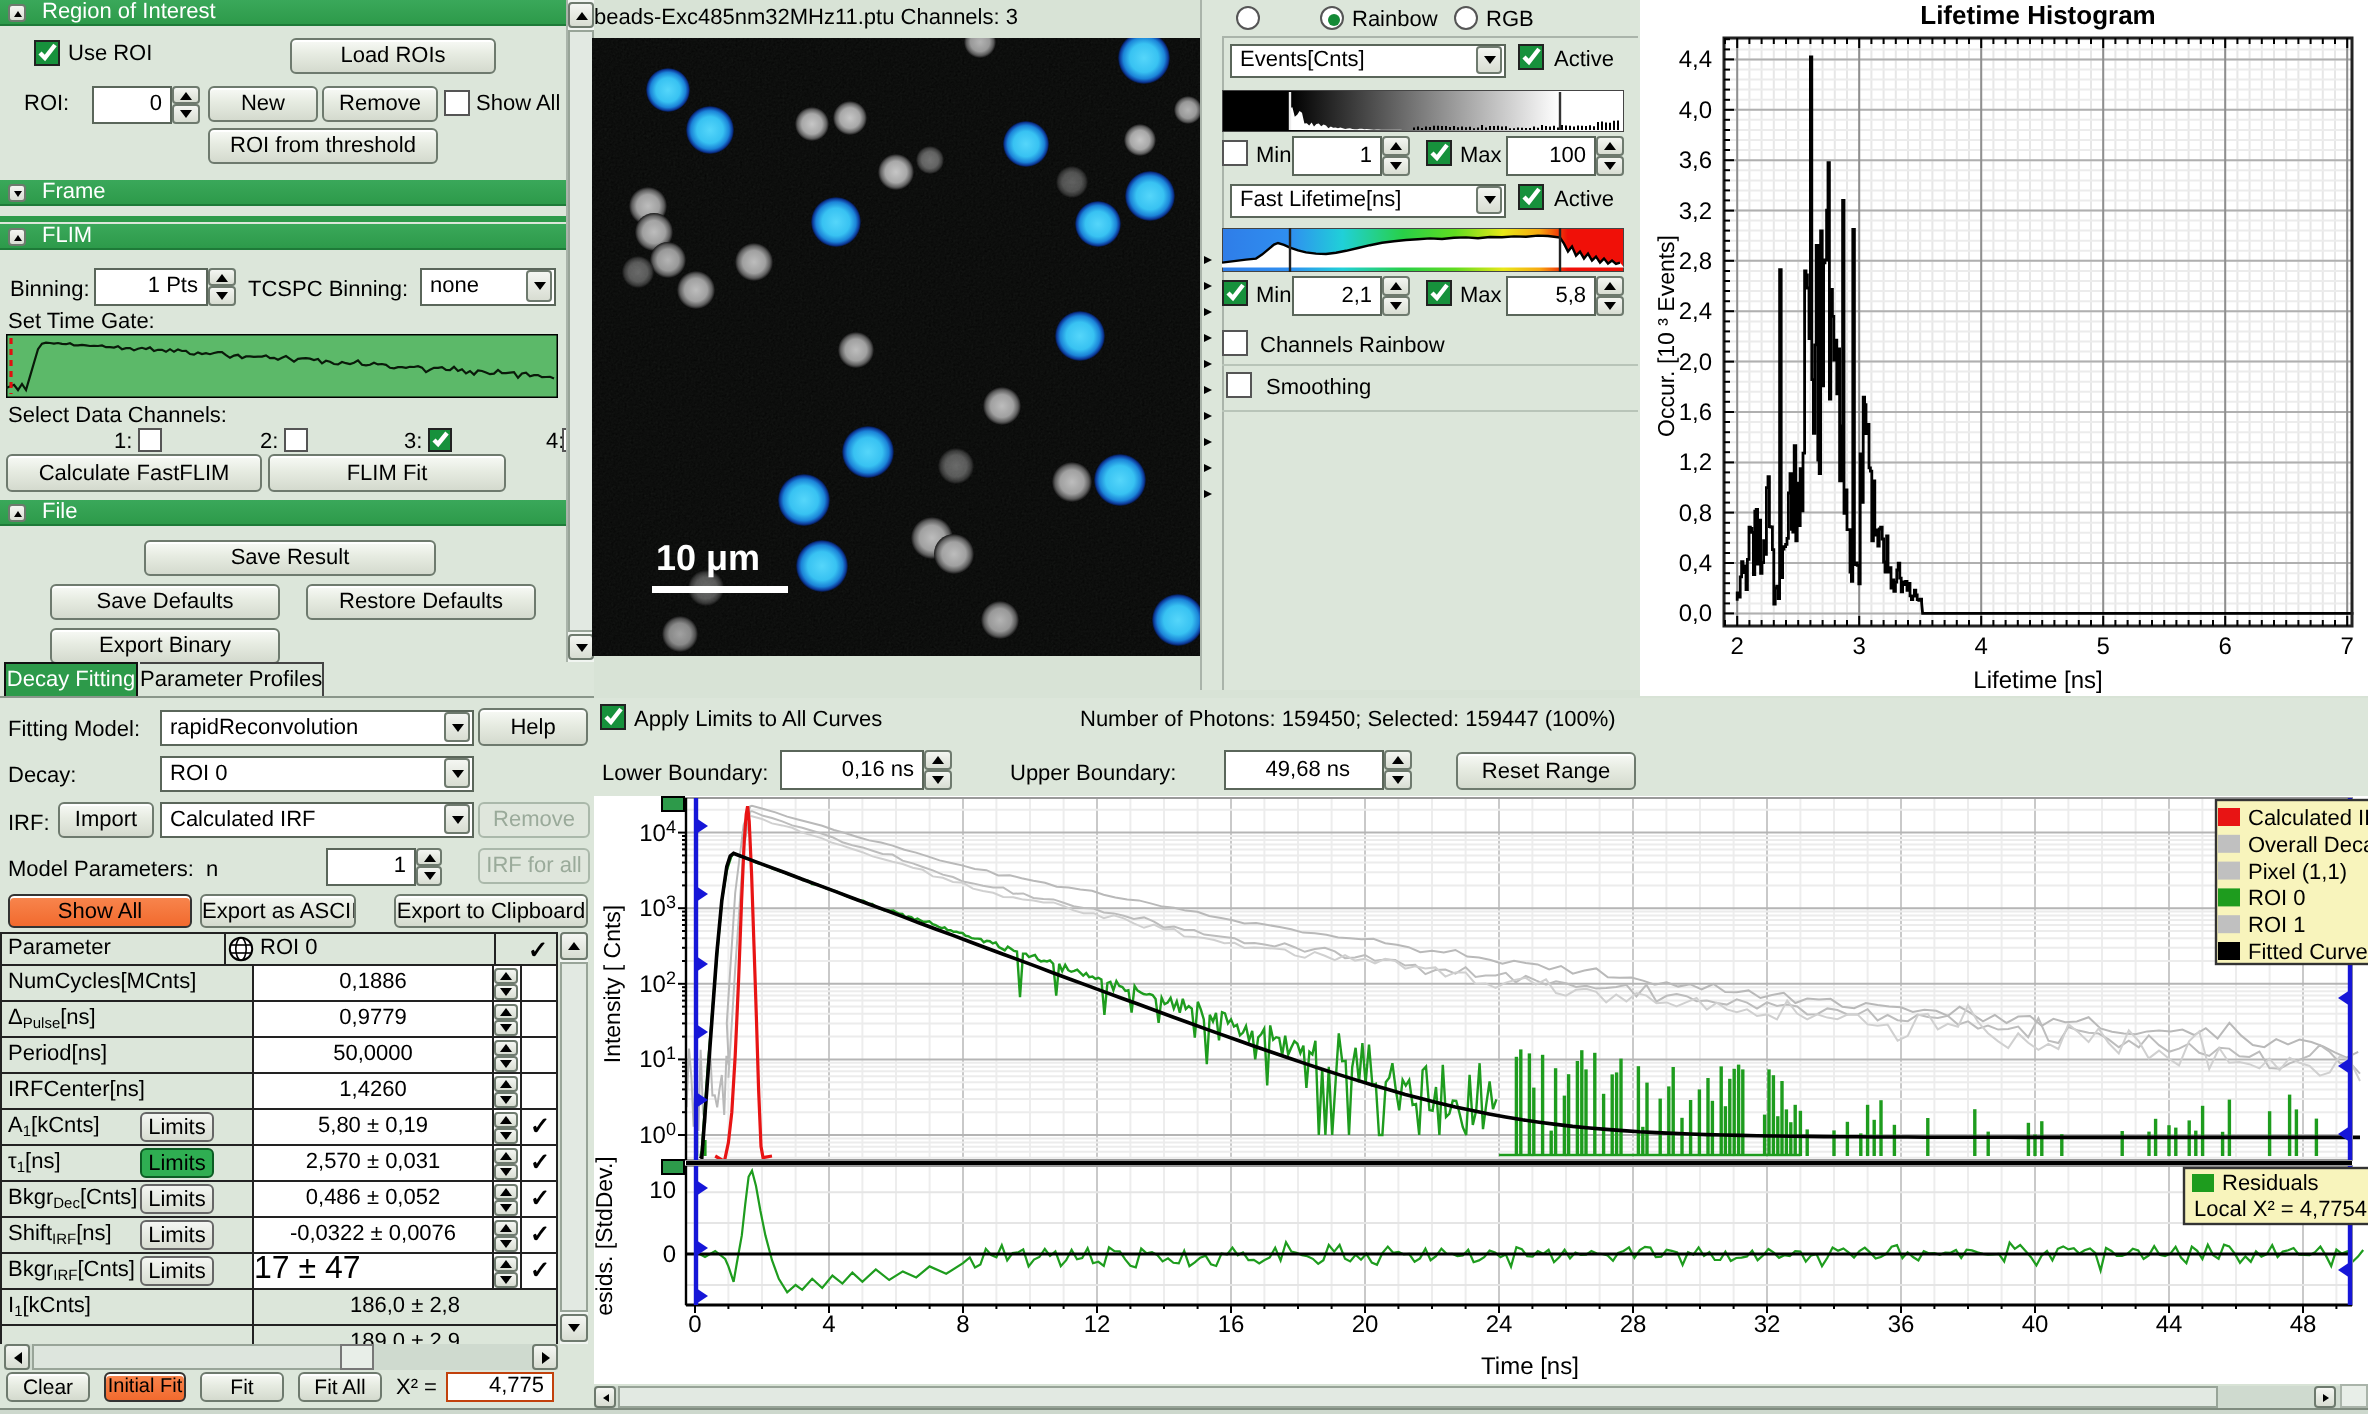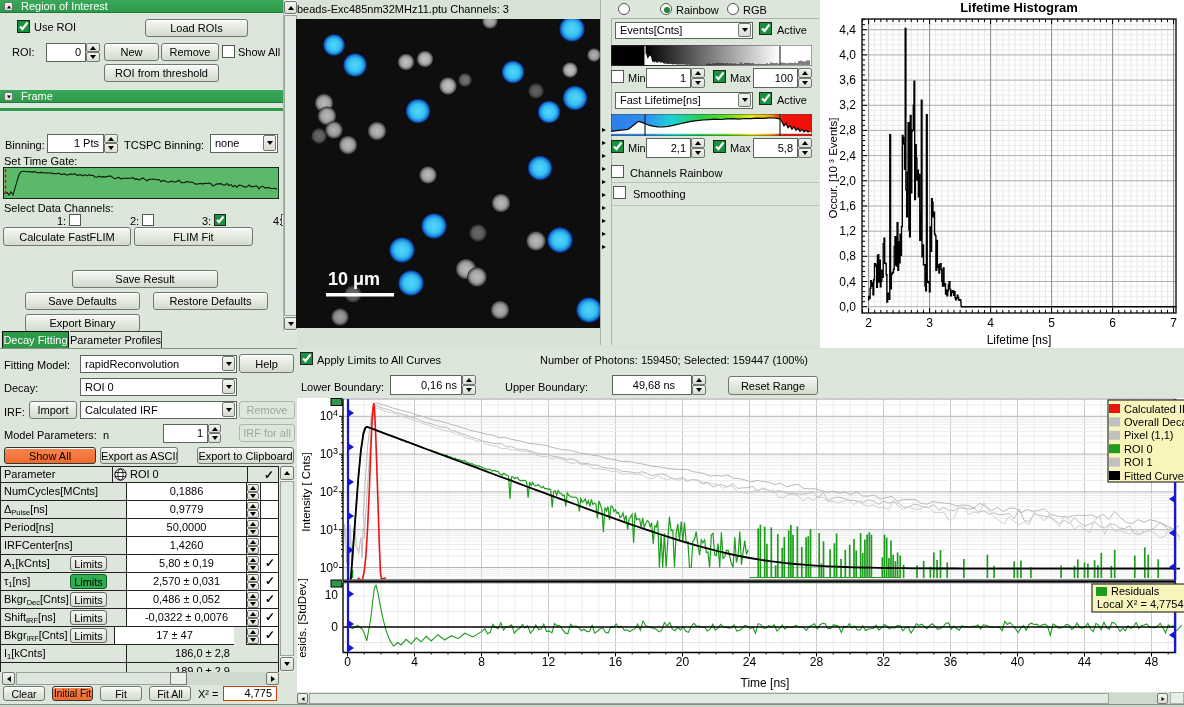--- a/index.html
+++ b/index.html
@@ -40,20 +40,26 @@
 <div class="abs" style="left:222px;top:45px;width:13px;height:13px;background:#fff;border:1px solid #555"></div>
 <div class="t" style="left:238px;top:46px;font-size:11px;">Show All</div>
 <div class="btn" style="left:104px;top:64px;width:115px;height:18px;line-height:17px;font-size:11px;"><span style="">ROI from threshold</span></div>
 <div class="abs" style="left:0px;top:90px;width:283px;height:13px;background:linear-gradient(#3aa85a,#2d9a4a);border-bottom:1px solid #1e7a38">
       <div class="sbtn" style="left:4px;top:2px;width:9px;height:9px">
         <i style="position:absolute;width:0;height:0;border-left:2px solid transparent;border-right:2px solid transparent;border-top:3px solid #000;left:50%;top:50%;transform:translate(-50%,-50%)"></i>
       </div>
       <span style="position:absolute;left:21px;top:0px;color:#fff;font-size:11px">Frame</span>
     </div>
 <div class="abs" style="left:0px;top:108px;width:283px;height:3px;background:#2d9a4a"></div>
+<div class="abs" style="left:0px;top:112px;width:283px;height:13px;background:linear-gradient(#3aa85a,#2d9a4a);border-bottom:1px solid #1e7a38">
+      <div class="sbtn" style="left:4px;top:2px;width:9px;height:9px">
+        <i style="position:absolute;width:0;height:0;border-left:2px solid transparent;border-right:2px solid transparent;border-bottom:3px solid #000;left:50%;top:50%;transform:translate(-50%,-50%)"></i>
+      </div>
+      <span style="position:absolute;left:21px;top:0px;color:#fff;font-size:11px">FLIM</span>
+    </div>
 <div class="t" style="left:5px;top:139px;font-size:11px;">Binning:</div>
 <div class="abs" style="left:47px;top:134px;width:57px;height:19px;background:#fff;border:1px solid #5a665a;font-size:11px;text-align:right;padding-right:4px;line-height:17px">1 Pts</div>
 <div class="sbtn" style="left:104px;top:134px;width:14px;height:9px;">
       <i style="position:absolute;width:0;height:0;border-left:3px solid transparent;border-right:3px solid transparent;border-bottom:4px solid #000;left:50%;top:50%;transform:translate(-50%,-50%)"></i>
     </div>
 <div class="sbtn" style="left:104px;top:143px;width:14px;height:10px;">
       <i style="position:absolute;width:0;height:0;border-left:3px solid transparent;border-right:3px solid transparent;border-top:4px solid #000;left:50%;top:50%;transform:translate(-50%,-50%)"></i>
     </div>
 <div class="t" style="left:124px;top:139px;font-size:11px;">TCSPC Binning:</div>
 <div class="abs" style="left:210px;top:134px;width:68px;height:19px;background:#fff;border:1px solid #5a665a;font-size:11px;padding-left:4px;line-height:17px;color:#000">none</div>
@@ -74,20 +80,26 @@
 <div class="t" style="left:202px;top:215px;font-size:11px;">3:</div>
 <div class="abs" style="left:214px;top:214px;width:12px;height:12px;background:#17913c;border:1px solid #222">
       <svg width="12" height="12" style="position:absolute;left:-1px;top:-1px">
         <path d="M3 6.0L5.04 8L9.5 2.5" stroke="#fff" stroke-width="2.2" fill="none"></path>
       </svg>
     </div>
 <div class="t" style="left:273px;top:215px;font-size:11px;">4:</div>
 <div class="abs" style="left:281px;top:214px;width:3px;height:12px;background:#fff;border:1px solid #555;border-right:none"></div>
 <div class="btn" style="left:3px;top:227px;width:128px;height:19px;line-height:18px;font-size:11px;"><span style="">Calculate FastFLIM</span></div>
 <div class="btn" style="left:134px;top:227px;width:119px;height:19px;line-height:18px;font-size:11px;"><span style="">FLIM Fit</span></div>
+<div class="abs" style="left:0px;top:250px;width:283px;height:13px;background:linear-gradient(#3aa85a,#2d9a4a);border-bottom:1px solid #1e7a38">
+      <div class="sbtn" style="left:4px;top:2px;width:9px;height:9px">
+        <i style="position:absolute;width:0;height:0;border-left:2px solid transparent;border-right:2px solid transparent;border-bottom:3px solid #000;left:50%;top:50%;transform:translate(-50%,-50%)"></i>
+      </div>
+      <span style="position:absolute;left:21px;top:0px;color:#fff;font-size:11px">File</span>
+    </div>
 <div class="btn" style="left:72px;top:270px;width:146px;height:18px;line-height:17px;font-size:11px;"><span style="">Save Result</span></div>
 <div class="btn" style="left:25px;top:292px;width:115px;height:18px;line-height:17px;font-size:11px;"><span style="">Save Defaults</span></div>
 <div class="btn" style="left:153px;top:292px;width:115px;height:18px;line-height:17px;font-size:11px;"><span style="">Restore Defaults</span></div>
 <div class="btn" style="left:25px;top:314px;width:115px;height:18px;line-height:17px;font-size:11px;"><span style="">Export Binary</span></div>
 <div class="abs" style="left:283px;top:0px;width:14px;height:331px;background:#f1f5f1;border-left:1px solid #aab4aa"></div>
 <div class="sbtn" style="left:284px;top:1px;width:13px;height:13px;">
       <i style="position:absolute;width:0;height:0;border-left:3px solid transparent;border-right:3px solid transparent;border-bottom:4px solid #000;left:50%;top:50%;transform:translate(-50%,-50%)"></i>
     </div>
 <div class="sbtn" style="left:284px;top:317px;width:13px;height:13px;">
       <i style="position:absolute;width:0;height:0;border-left:3px solid transparent;border-right:3px solid transparent;border-top:4px solid #000;left:50%;top:50%;transform:translate(-50%,-50%)"></i>
@@ -247,21 +259,21 @@
 <div class="sbtn" style="left:247px;top:618px;width:12px;height:8px;">
       <i style="position:absolute;width:0;height:0;border-left:3px solid transparent;border-right:3px solid transparent;border-top:4px solid #000;left:50%;top:50%;transform:translate(-50%,-50%)"></i>
     </div>
 <div class="abs" style="left:260px;top:609px;width:19px;height:18px;background:#fff;border-left:1px solid #222;border-right:1px solid #222;border-bottom:1px solid #222">
       <span style="position:absolute;left:4px;top:1px;font-size:12px;font-weight:bold">✓</span>
     </div>
 <div class="abs" style="left:0px;top:627px;width:126px;height:18px;background:#dce6da;border-left:1px solid #222;border-bottom:1px solid #222">
       <span style="position:absolute;left:3px;top:2px;font-size:11px;white-space:nowrap">Bkgr<sub>IRF</sub>[Cnts]</span>
     </div>
 <div class="abs" style="left:70px;top:628px;width:37px;height:15px;background:linear-gradient(#f4f6f2,#d8ddd2);border:1px solid #666;border-radius:3px;font-size:11px;text-align:center;line-height:14px">Limits</div>
-<div class="abs" style="left:114px;top:627px;width:120px;height:18px;background:#fff;border-left:1px solid #222;border-bottom:1px solid #222;font-size:11px;text-align:center;line-height:16px">17 ± 47</div>
+<div class="abs" style="left:126px;top:627px;width:120px;height:18px;background:#fff;border-left:1px solid #222;border-bottom:1px solid #222;font-size:16px;text-align:left;line-height:16px">17 ± 47</div>
 <div class="abs" style="left:246px;top:627px;width:14px;height:18px;background:#fff;border-left:1px solid #222;border-bottom:1px solid #222"></div>
 <div class="sbtn" style="left:247px;top:628px;width:12px;height:8px;">
       <i style="position:absolute;width:0;height:0;border-left:3px solid transparent;border-right:3px solid transparent;border-bottom:4px solid #000;left:50%;top:50%;transform:translate(-50%,-50%)"></i>
     </div>
 <div class="sbtn" style="left:247px;top:636px;width:12px;height:8px;">
       <i style="position:absolute;width:0;height:0;border-left:3px solid transparent;border-right:3px solid transparent;border-top:4px solid #000;left:50%;top:50%;transform:translate(-50%,-50%)"></i>
     </div>
 <div class="abs" style="left:260px;top:627px;width:19px;height:18px;background:#fff;border-left:1px solid #222;border-right:1px solid #222;border-bottom:1px solid #222">
       <span style="position:absolute;left:4px;top:1px;font-size:12px;font-weight:bold">✓</span>
     </div>

